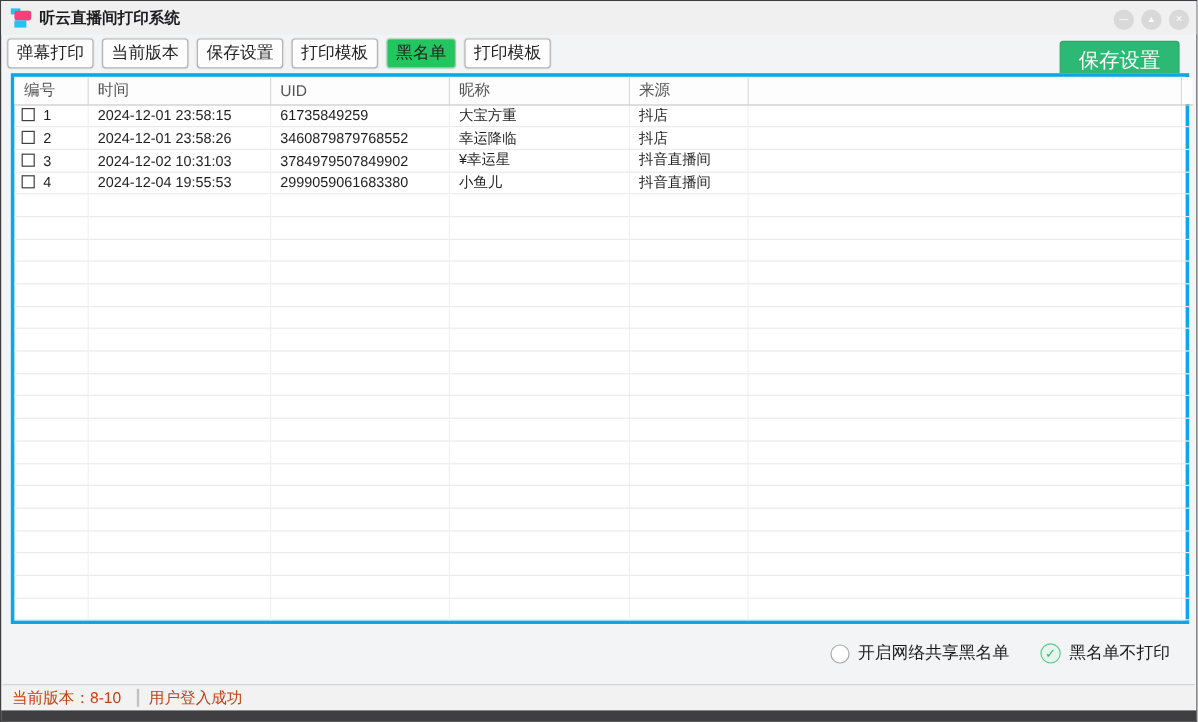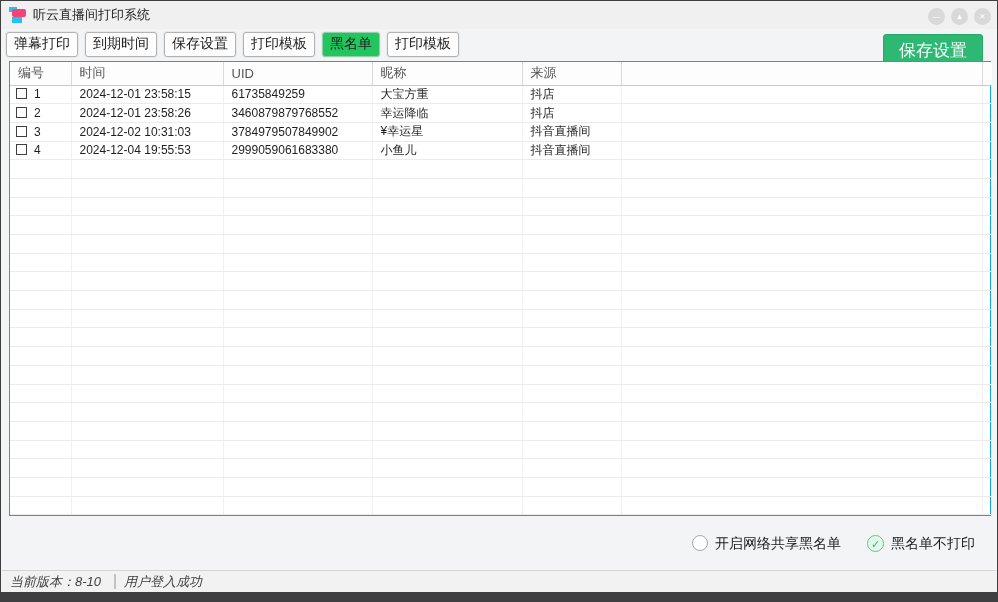--- a/index.html
+++ b/index.html
@@ -14,21 +14,21 @@
   }
   
   .titlebar {
     height:28px; background:#f0f0f0;
     display:flex; align-items:center; padding-left:8px;
   }
   .app-icon { position:relative; width:17px; height:18px; flex:0 0 auto; }
   .app-icon .paper-top  { position:absolute; left:0;  top:1px;  width:8px;  height:5px; background:#23c2f2; }
   .app-icon .body       { position:absolute; left:3px; top:3px;  width:14px; height:8px; background:#f5407a; border-radius:2px; }
   .app-icon .paper-out  { position:absolute; left:3px; top:11px; width:10px; height:6px; background:#23c2f2; }
-  .title { font-weight:normal; font-size:13px; color:#1d1d1f; margin-left:7px; }
+  .title { font-weight:bold; font-size:13px; color:#1d1d1f; margin-left:7px; }
   .win-controls { position:absolute; top:7px; right:6px; display:flex; gap:6px; }
   .win-btn {
     width:17px; height:17px; border-radius:50%; background:#d9d9d9;
     color:#ffffff; font-size:9px; line-height:17px; text-align:center; cursor:default;
   }
   .win-btn span { display:block; transform:scale(.85); }
   
   .tabbar { position:absolute; top:31px; left:5px; display:flex; gap:7px; }
   .tab {
     border:1px solid #b3b3b3; background:#fdfdfd; border-radius:3px;
@@ -37,21 +37,21 @@
   }
   .tab.active { background:#22c55e; border-color:#94ceab; }
   .save-btn {
     position:absolute; top:33px; right:14px;
     background:#2db873; color:#fff; font-size:17px;
     padding:4px 15px; border-radius:3px; border:1px solid #29a968; cursor:default;
   }
   
   .table-wrap {
     position:absolute; left:8px; top:60px; width:982px;
-    background:#ffffff; border:1px solid #0ea5e9;
+    background:#ffffff; border:3px solid #0ea5e9;
   }
   table { border-collapse:collapse; table-layout:fixed; width:100%; }
   th {
     height:23px; font-weight:normal; text-align:left;
     font-size:13px; color:#555; padding:0 0 0 8px;
     border-right:1px solid #dadada; border-bottom:1px solid #c9c9c9;
     background:#fdfdfd; white-space:nowrap; overflow:hidden;
   }
   th:last-child { border-right:none; }
   td {
@@ -63,36 +63,36 @@
   td.num-cell { padding-left:6px; }
   .cb {
     display:inline-block; width:11px; height:11px; background:#fff;
     border:1px solid #3f3f3f; margin-right:7px; vertical-align:-1px;
   }
   
   .options-row {
     position:absolute; top:533px; right:22px; height:20px;
     display:flex; align-items:center; gap:26px;
   }
-  .opt { display:flex; align-items:flex-start; cursor:default; }
+  .opt { display:flex; align-items:flex-end; cursor:default; }
   .radio {
     width:16px; height:16px; border-radius:50%;
     border:1px solid #a9a9a9; background:#fff;
   }
   .checkcircle {
     width:17px; height:17px; border-radius:50%;
     border:1px solid #5bc98b; background:#e4f7ec;
     color:#3db56f; font-size:11px; line-height:16px; text-align:center; font-weight:bold;
   }
   .opt-label { font-size:14px; color:#1b1b1b; margin-left:7px; }
   
   .statusbar {
     position:absolute; left:1px; right:1px; bottom:9px; height:22px;
     background:#f2f2f2; border-top:1px solid #d4d4d4;
-    display:flex; align-items:center; font-size:13px; color:#404040;font-style:italic;
+    display:flex; align-items:center; font-size:13px; color:#c2410c;
   }
   .status-item { padding:0 13px 0 8px; white-space:nowrap; }
   .status-divider { width:1px; height:15px; background:#c2c2c2; }
   .status-item + .status-divider + .status-item { padding-left:13px; }
   .bottom-strip {
     position:absolute; left:0; right:0; bottom:0; height:9px; background:#3f3f41;
   }
 </style>
 </head>
 <body>
@@ -114,21 +114,21 @@
           <span>▲</span>
         </div>
       <div class="win-btn">
           <span>✕</span>
         </div>
     </div>
   </div>
 
   <div class="tabbar">
     <div class="tab">弹幕打印</div>
-    <div class="tab">到期时间</div>
+    <div class="tab">当前版本</div>
     <div class="tab">保存设置</div>
     <div class="tab">打印模板</div>
     <div class="tab active">黑名单</div>
     <div class="tab">打印模板</div>
   </div>
 
   <button class="save-btn">保存设置</button>
 
   <div class="table-wrap">
     <table>

